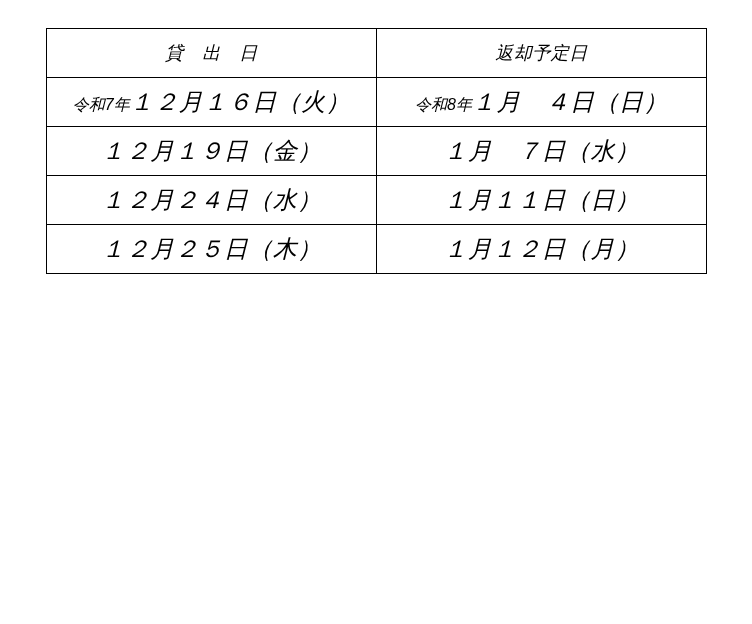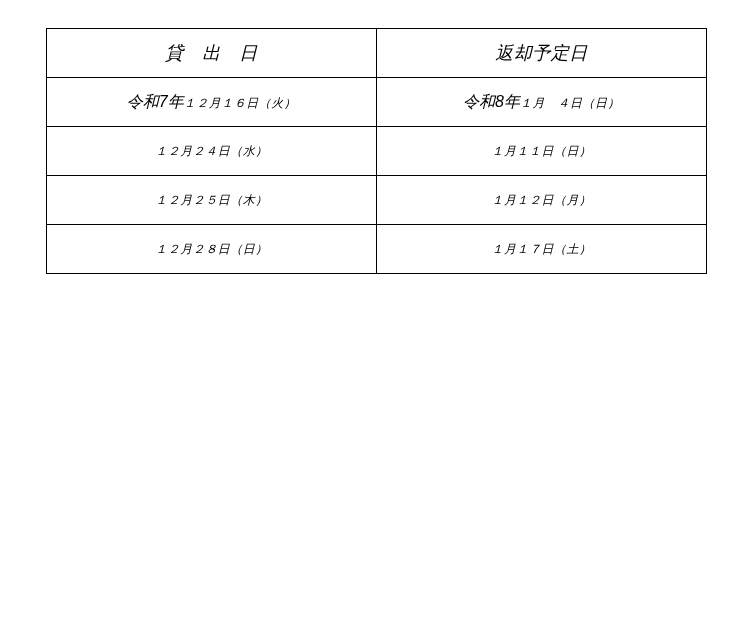--- a/index.html
+++ b/index.html
@@ -57,21 +57,21 @@
     text-align: center;
   }
   .first-row .cell-inner {
     letter-spacing: 0.5px;
   }
   .era {
     font-size: 16px;
     letter-spacing: 0px;
   }
   .date-main {
-    font-size: 12px;
+    font-size: 24px;
     letter-spacing: 0.5px;
   }
 </style>
 </head>
 <body>
 
 <div class="sheet">
   <div class="table-wrap">
     <table class="loan-table">
       <colgroup>
@@ -92,38 +92,38 @@
             </span>
           </td>
           <td>
             <span class="cell-inner">
               <span class="era">令和8年</span><span class="date-main">１月　４日（日）</span>
             </span>
           </td>
         </tr>
         <tr>
           <td>
+              <span class="cell-inner date-main">１２月１９日（金）</span>
+            </td>
+          <td>
+              <span class="cell-inner date-main">１月　７日（水）</span>
+            </td>
+        </tr>
+        <tr>
+          <td>
               <span class="cell-inner date-main">１２月２４日（水）</span>
             </td>
           <td>
               <span class="cell-inner date-main">１月１１日（日）</span>
             </td>
         </tr>
         <tr>
           <td>
               <span class="cell-inner date-main">１２月２５日（木）</span>
             </td>
           <td>
               <span class="cell-inner date-main">１月１２日（月）</span>
             </td>
         </tr>
-        <tr>
-          <td>
-              <span class="cell-inner date-main">１２月２８日（日）</span>
-            </td>
-          <td>
-              <span class="cell-inner date-main">１月１７日（土）</span>
-            </td>
-        </tr>
       </tbody>
     </table>
   </div>
 </div>
 
 </body></html>

